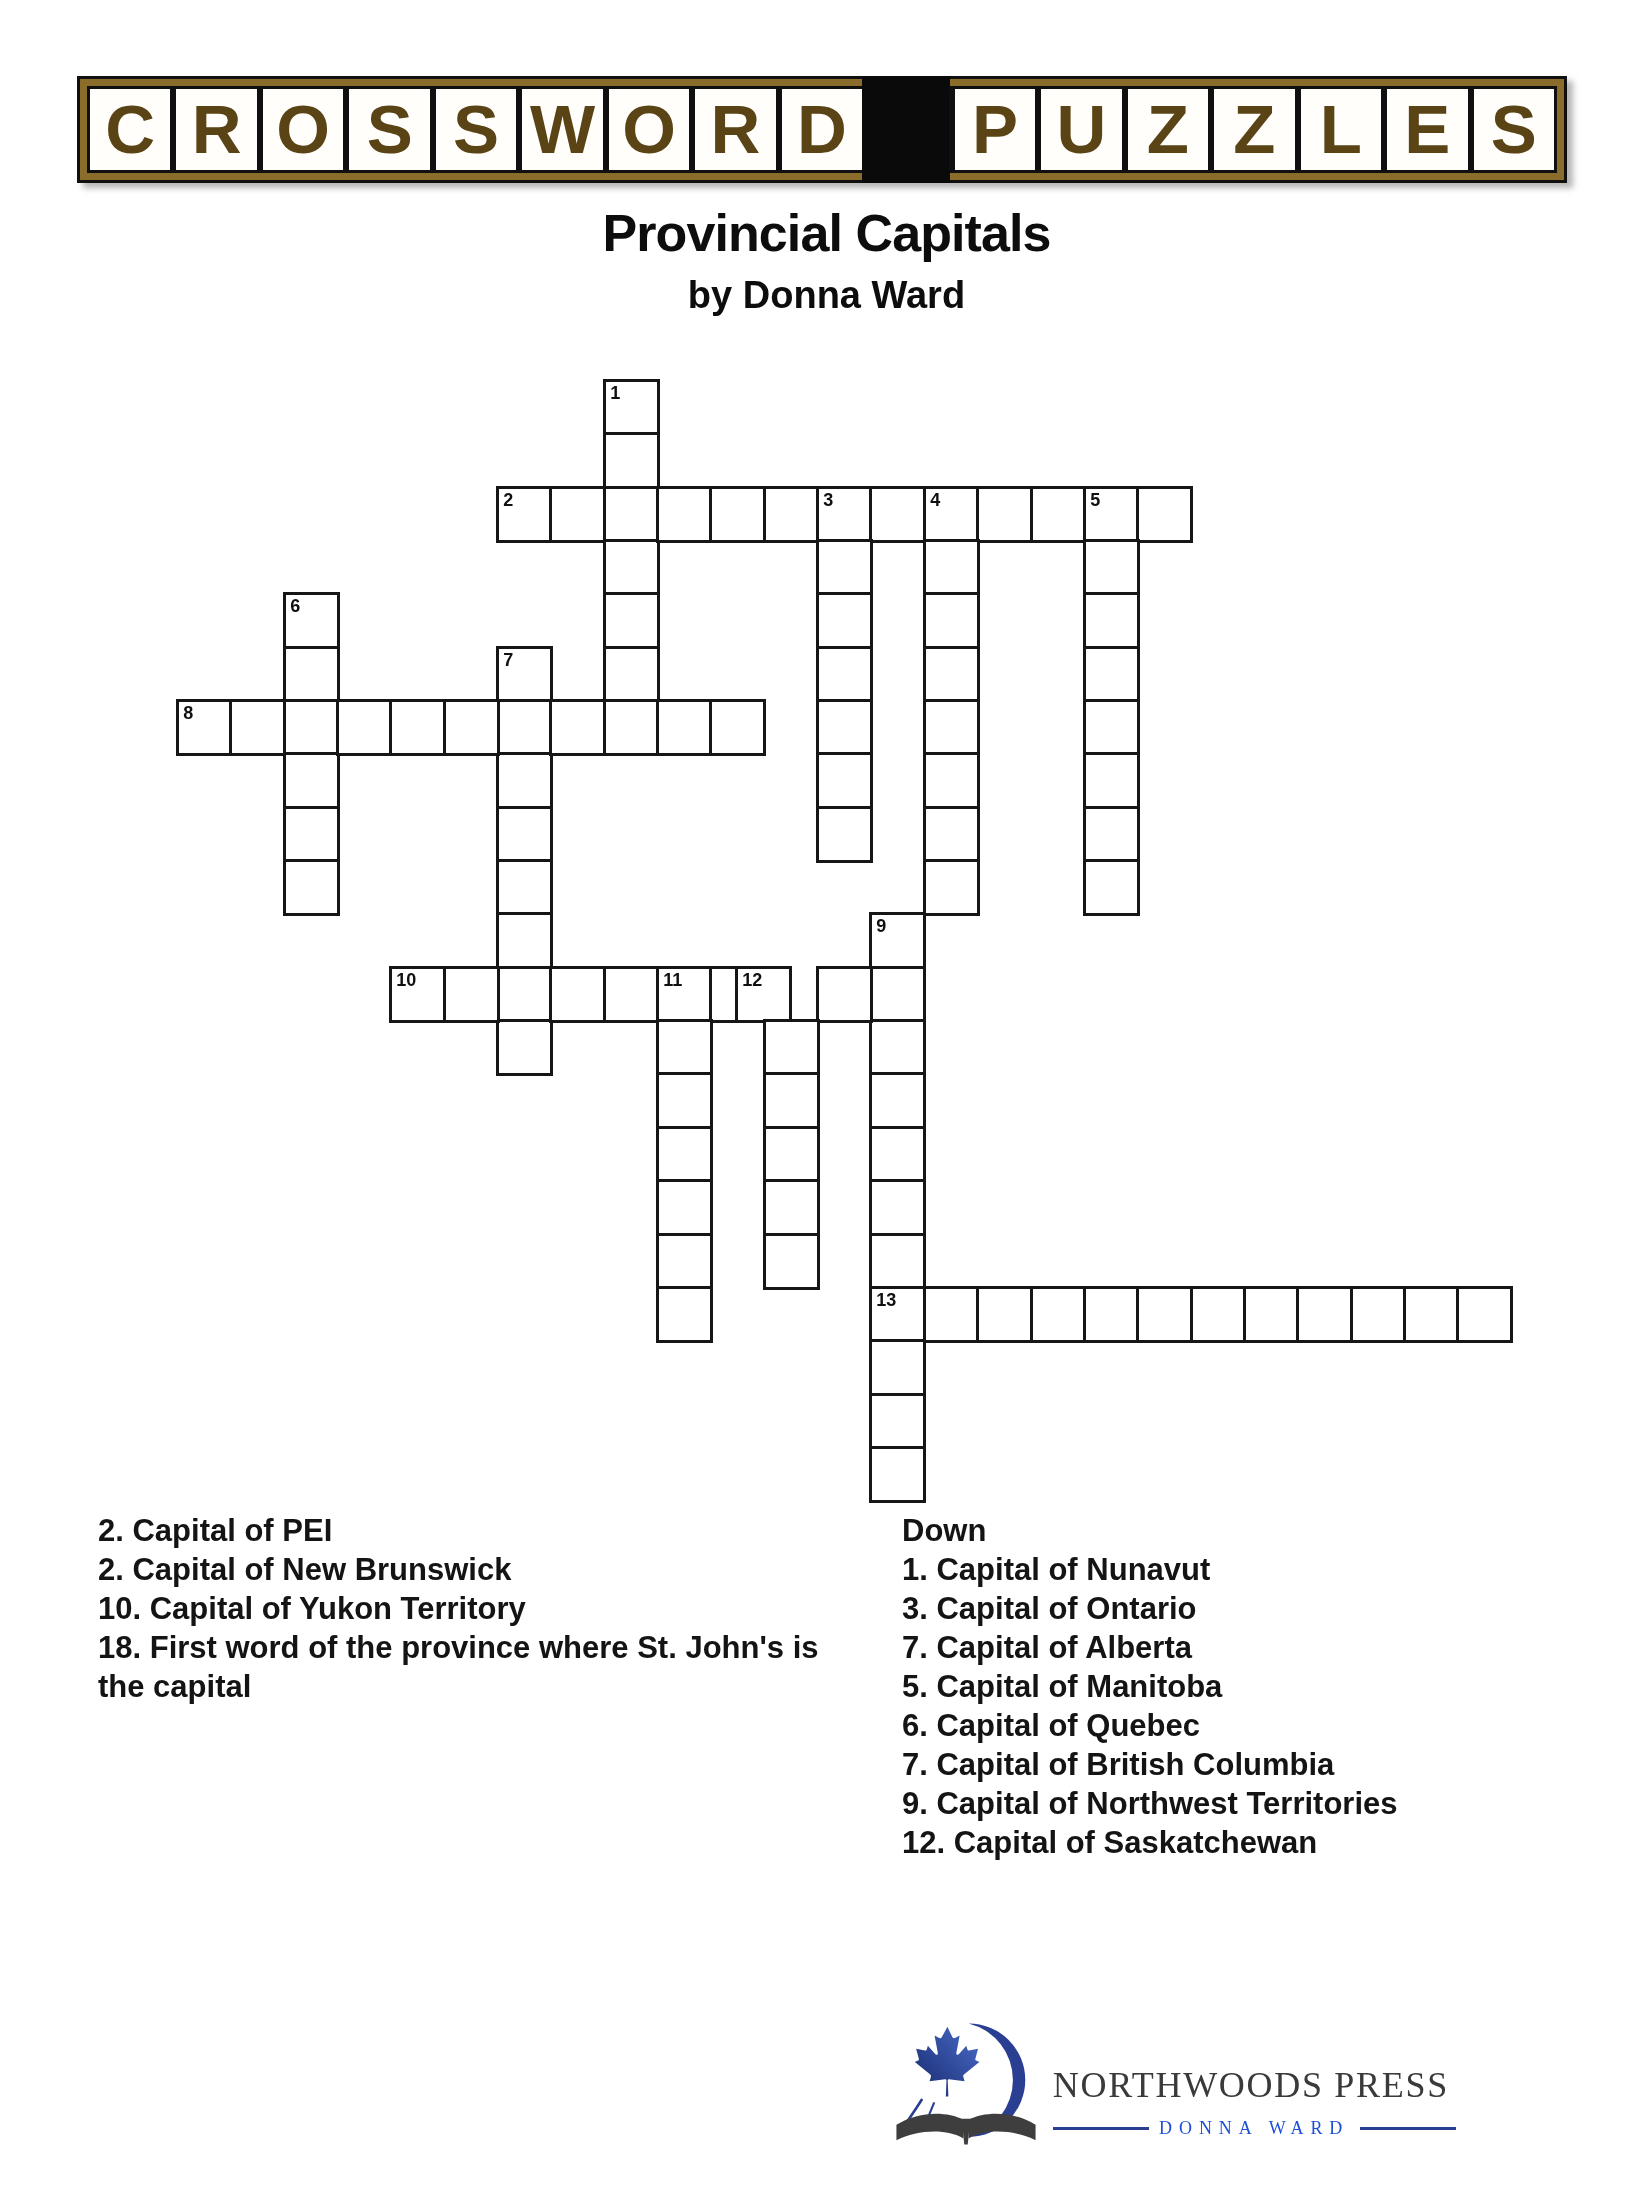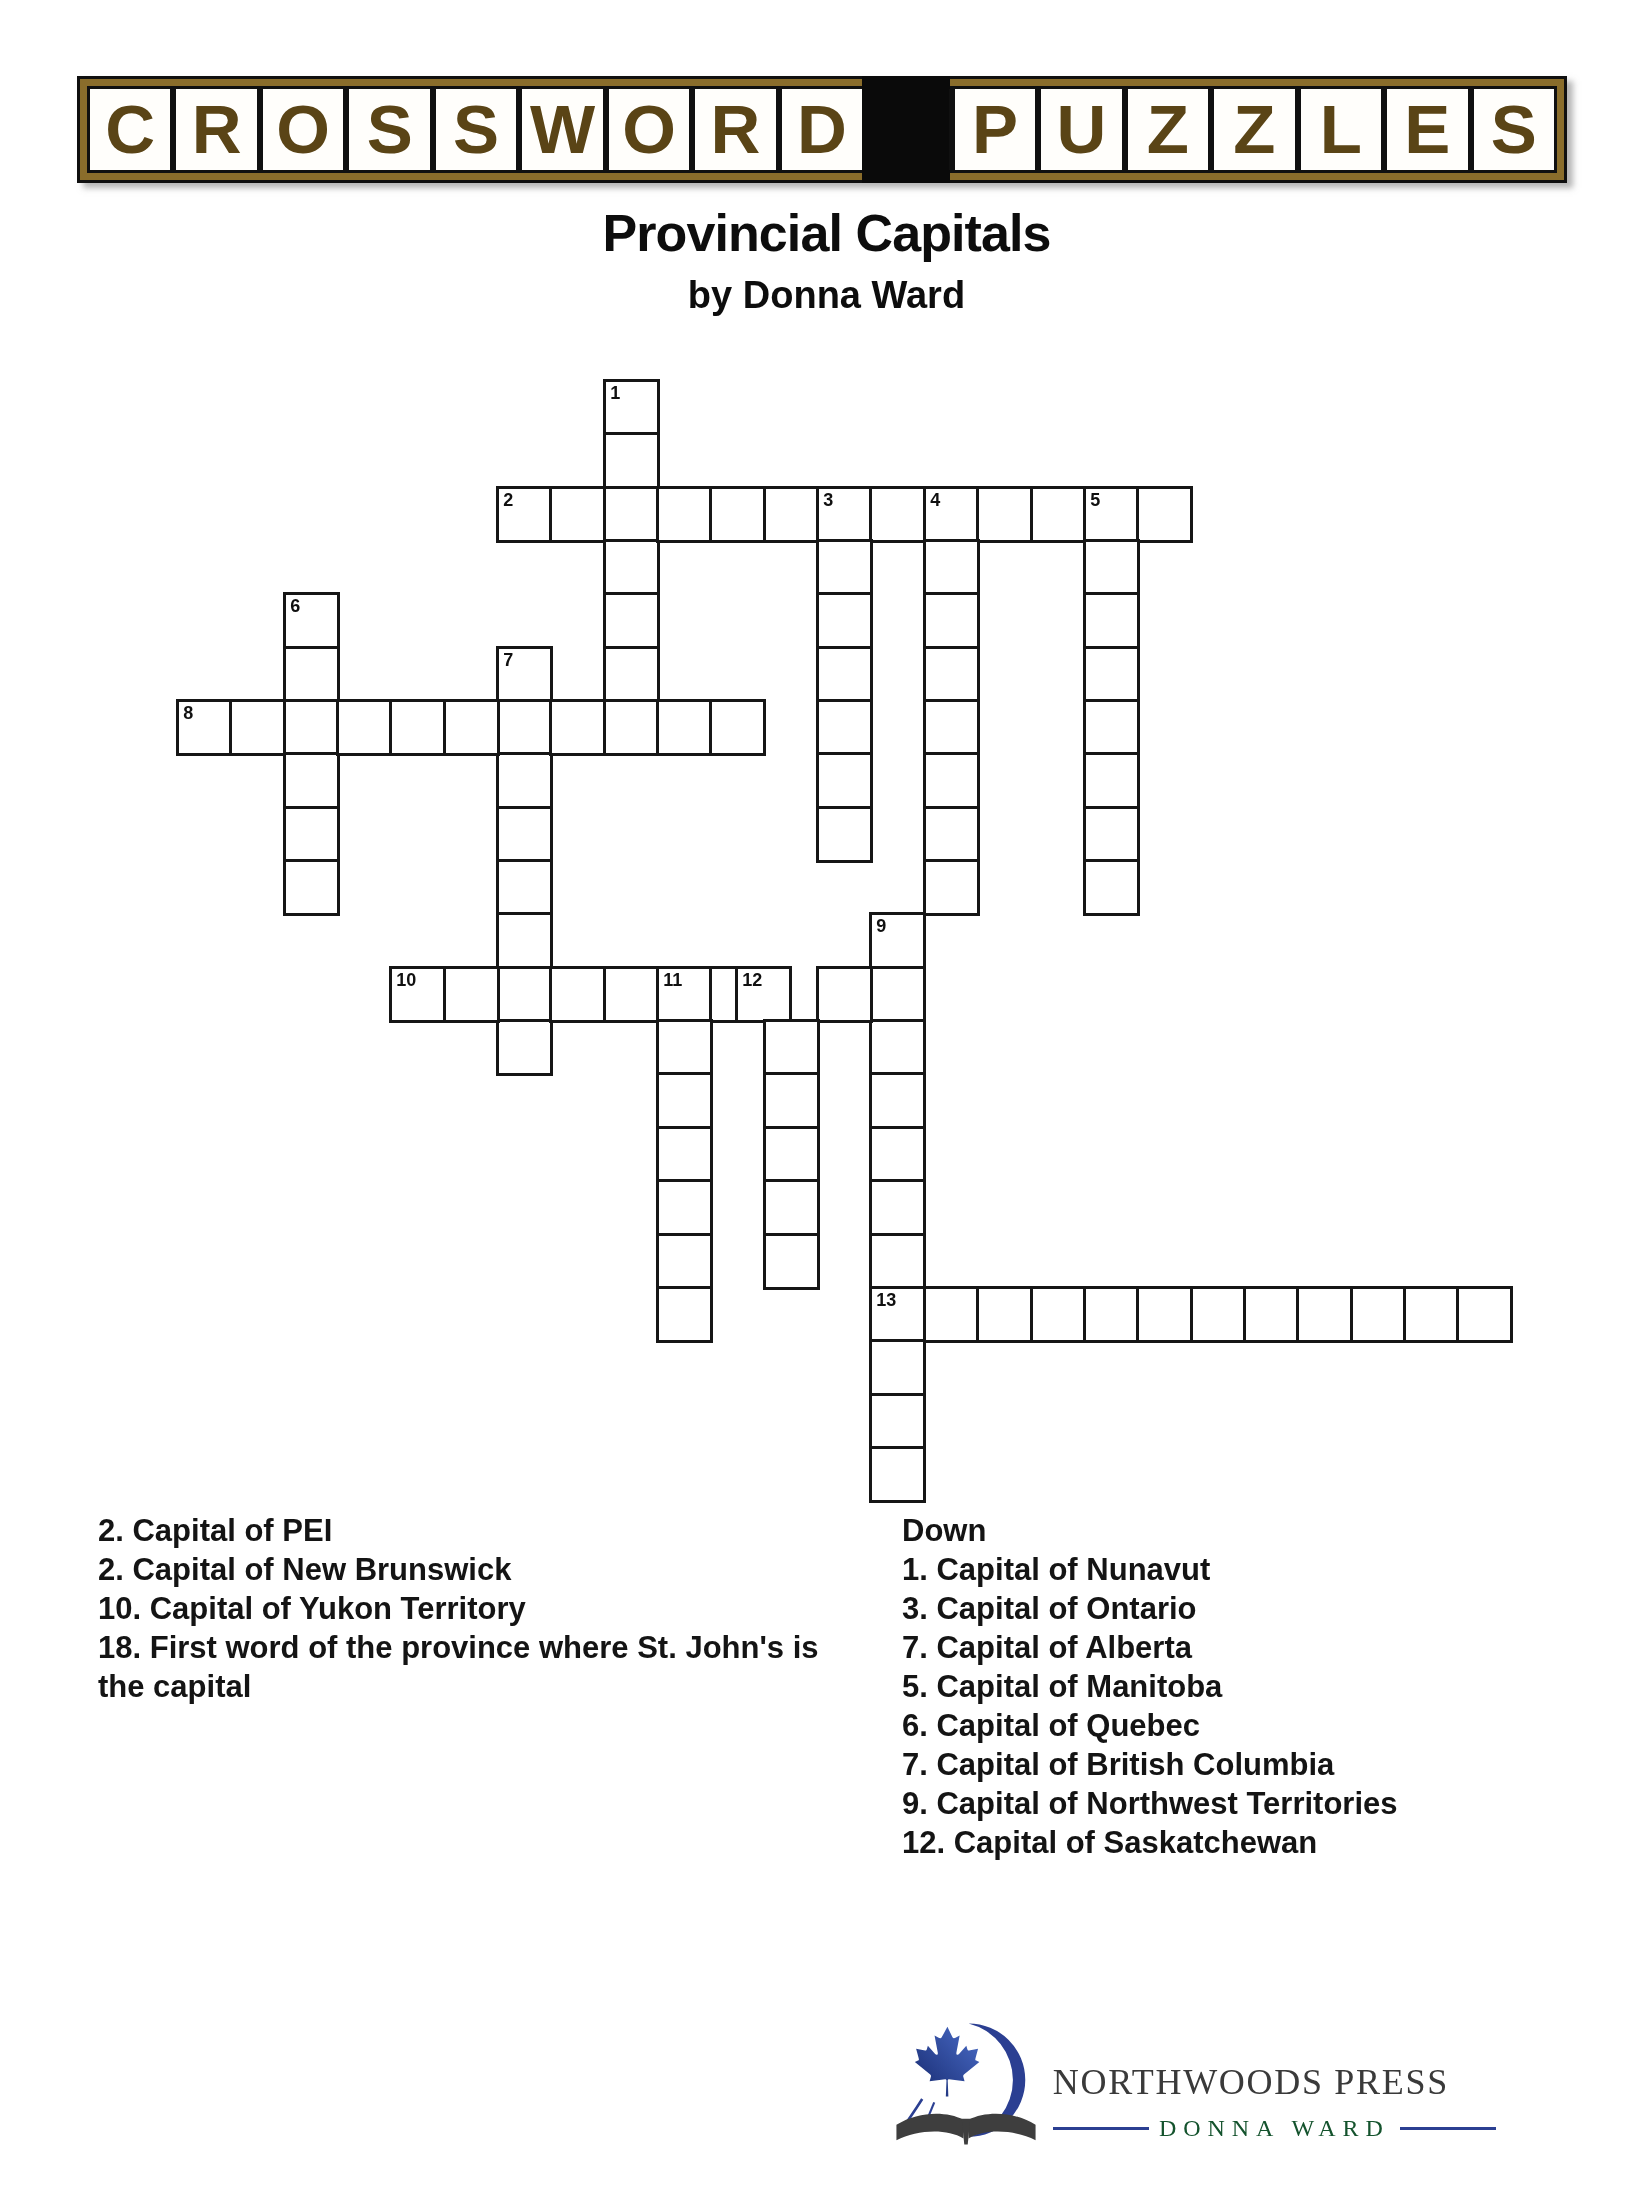--- a/index.html
+++ b/index.html
@@ -39,21 +39,21 @@
   #across-block{left:98px;top:1511px;width:757px;}
   #down-block{left:902px;top:1511px;width:723px;}
 
   
   .logo{position:absolute;left:893px;top:2018px;display:flex;align-items:center;}
   .logo-text{margin-left:13.8px;padding-top:36px;}
   .press-name{font-family:"Liberation Serif",serif;font-size:36px;color:#3a3a3a;
               letter-spacing:1.7px;white-space:nowrap;}
   .press-sub{display:flex;align-items:center;justify-content:center;margin-top:12px;}
   .rule{width:96px;height:2.6px;background:#2b3f92;}
-  .press-byline{font-family:"Liberation Serif",serif;font-size:24px;color:#14532d;
+  .press-byline{font-family:"Liberation Serif",serif;font-size:18px;color:#1d4ed8;
                 letter-spacing:6.9px;margin:0 10.3px;white-space:nowrap;}
 </style>
 </head>
 <body>
 
 <div class="page">
 
   <div class="header-outer">
     <div class="header-gold">
       <div class="header-row" id="header-row">

